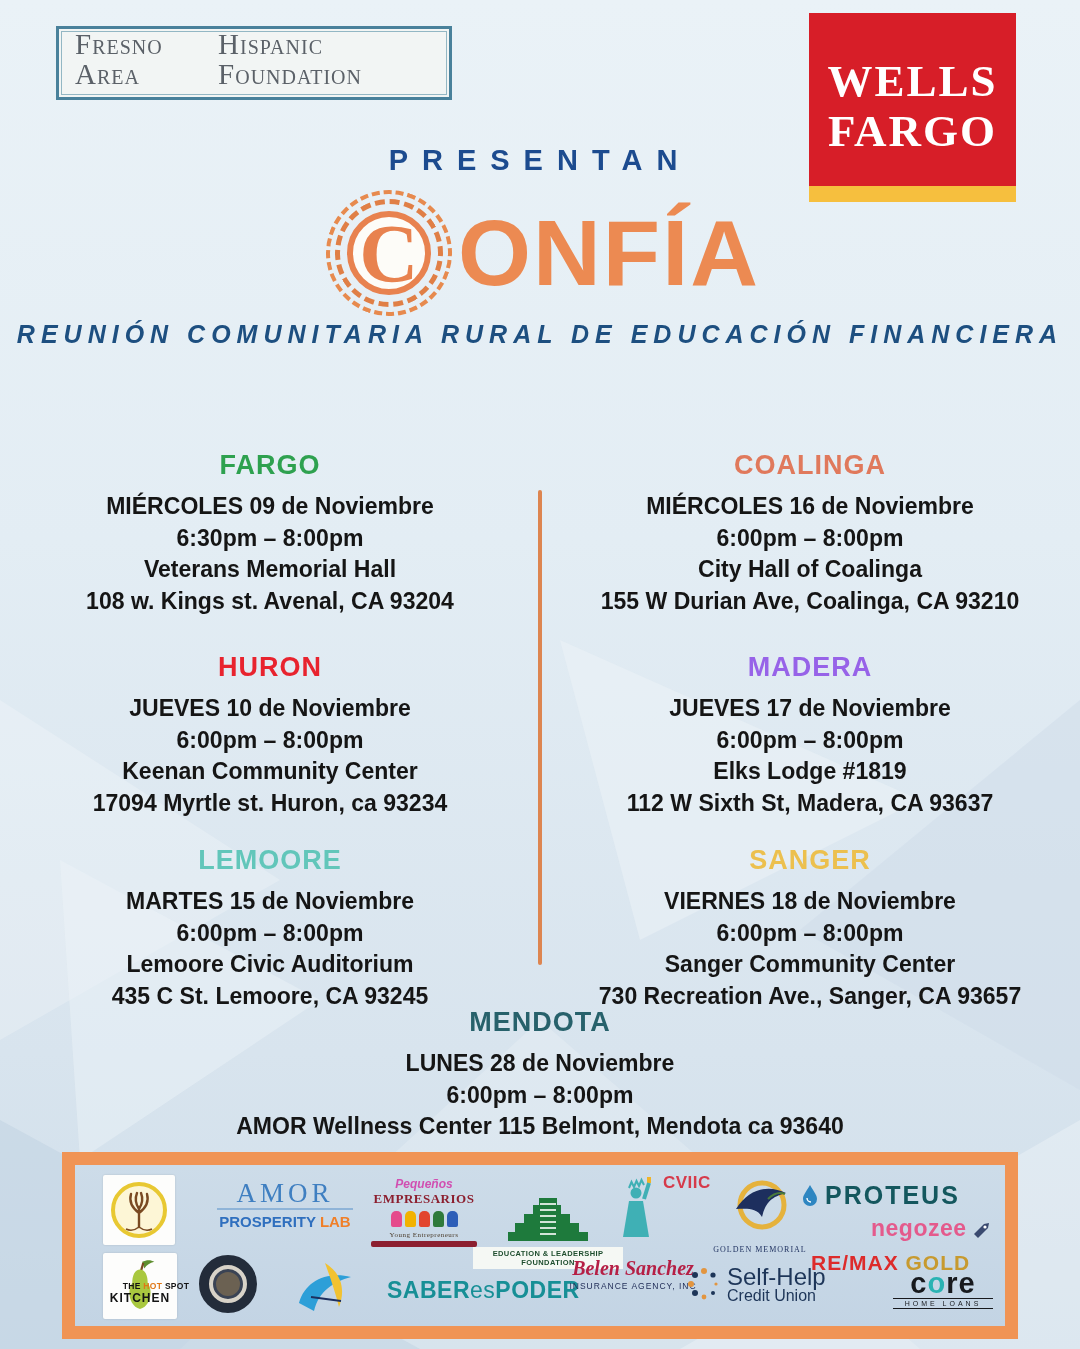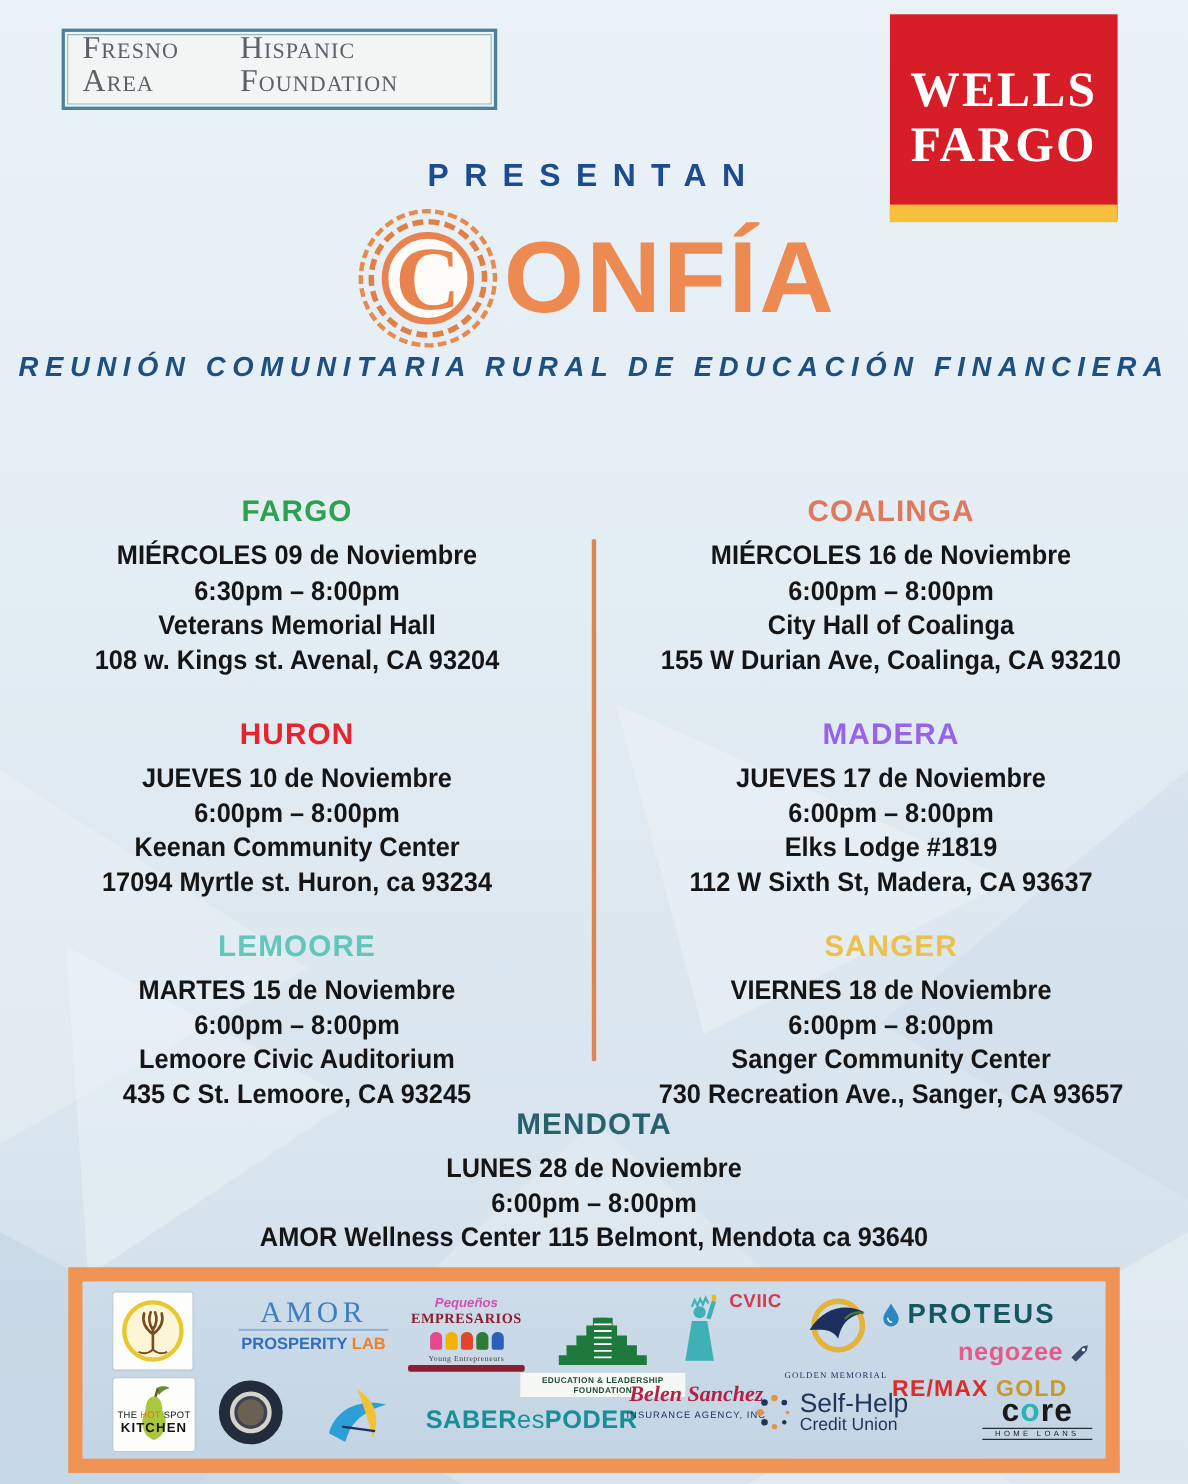--- a/index.html
+++ b/index.html
@@ -106,21 +106,21 @@
   .golden .caption{font-family:"Liberation Serif",serif;font-size:8px;color:#1d2f5e;letter-spacing:1px;margin-top:2px;}
 
   .proteus-wrap{display:flex;align-items:center;gap:6px;}
   .proteus-label{color:#14575e;font-weight:bold;font-size:25px;letter-spacing:2px;}
   .negozee-wrap{display:flex;align-items:center;gap:5px;}
   .negozee-label{color:#e45a8c;font-weight:bold;font-size:23px;letter-spacing:.5px;}
   .remax-label{font-weight:bold;font-size:21px;letter-spacing:1px;}
   .remax-label .rm-red{color:#dd2b2b;} .remax-label .rm-gold{color:#c79a2f;}
 
   .hotspot{position:relative;}
-  .hs-l1{position:absolute;left:0;top:28px;width:100%;text-align:center;font-size:8.5px;font-weight:normal;color:#141414;letter-spacing:.3px;}
+  .hs-l1{position:absolute;left:0;top:28px;width:100%;text-align:center;font-size:8.5px;font-weight:bold;color:#141414;letter-spacing:.3px;padding-left:16px;}
   .hs-l1 .hs-hot{color:#e07818;}
   .hs-l2{position:absolute;left:0;top:38px;width:100%;text-align:center;font-size:12px;font-weight:bold;color:#141414;letter-spacing:1px;}
 
   .seal{width:58px;height:58px;border-radius:50%;background:#d8d3c8;border:10px solid #232c3a;box-sizing:border-box;display:flex;align-items:center;justify-content:center;}
   .seal .seal-core{width:24px;height:24px;border-radius:50%;background:#6b6152;border:3px solid #3a4354;}
 
   .saber-label{color:#178f96;font-weight:bold;font-size:23px;letter-spacing:.5px;}
   .saber-label .s-es{font-weight:normal;}
 
   .belen{width:140px;text-align:center;}

